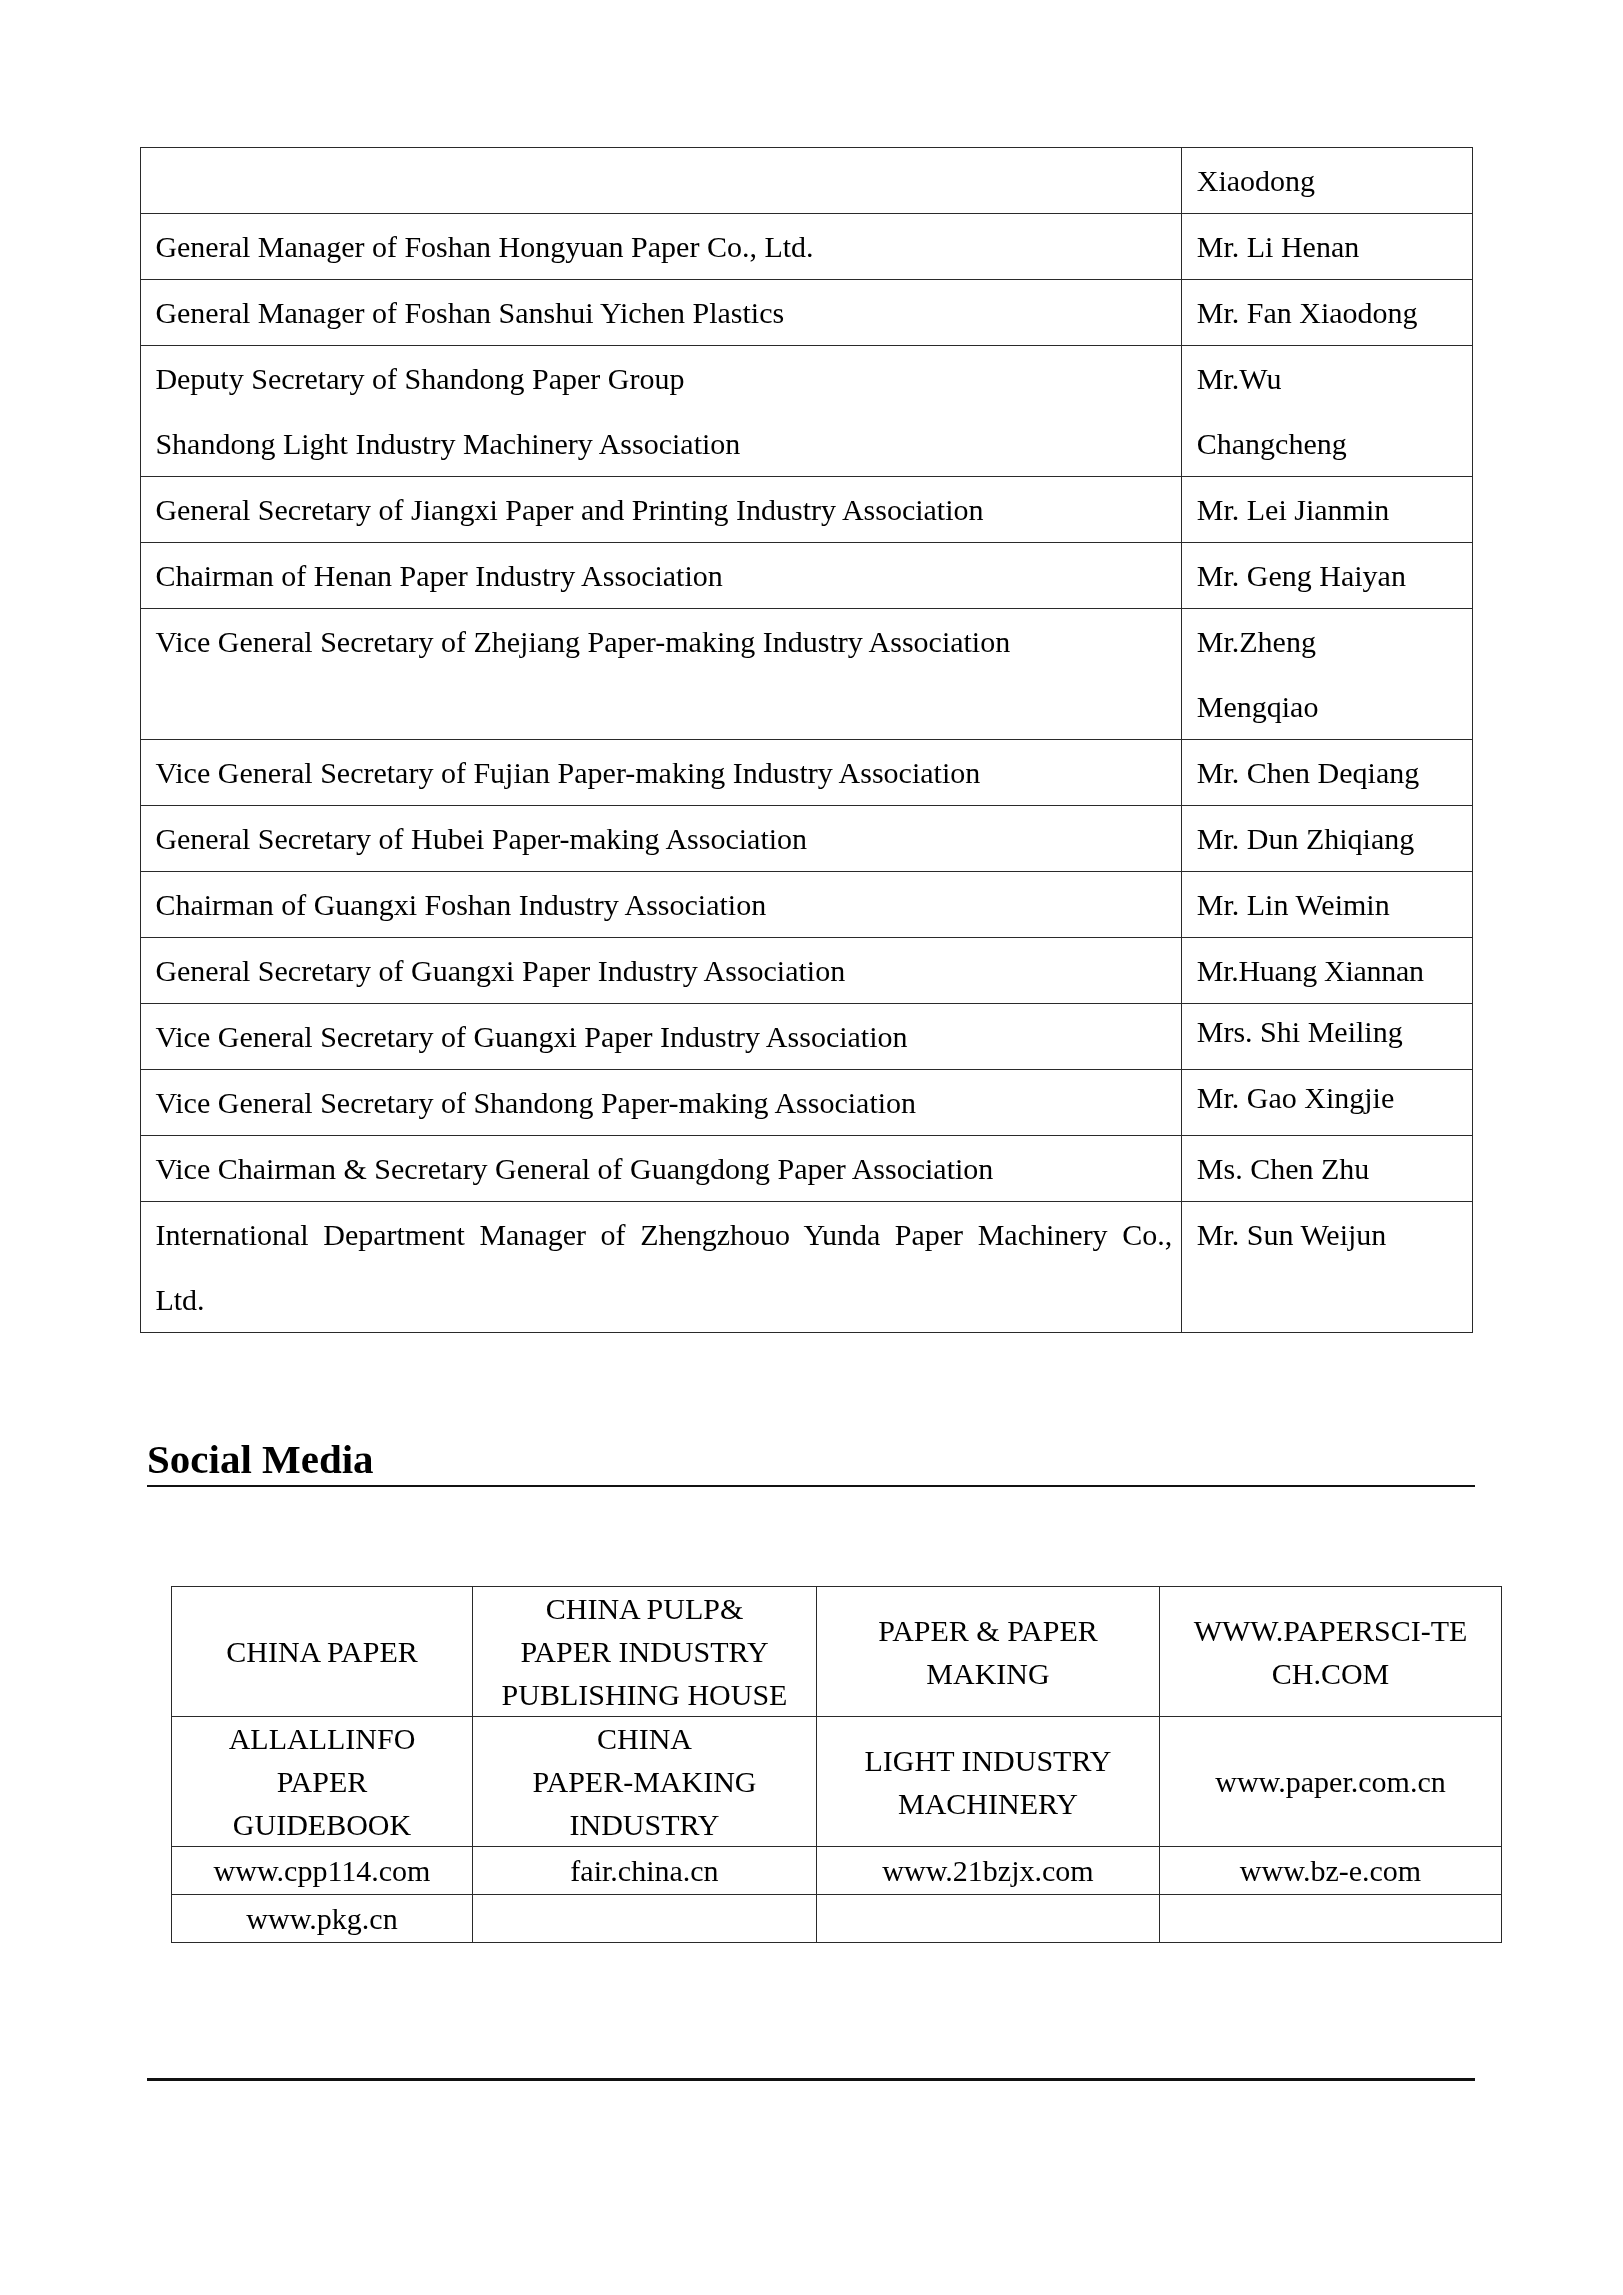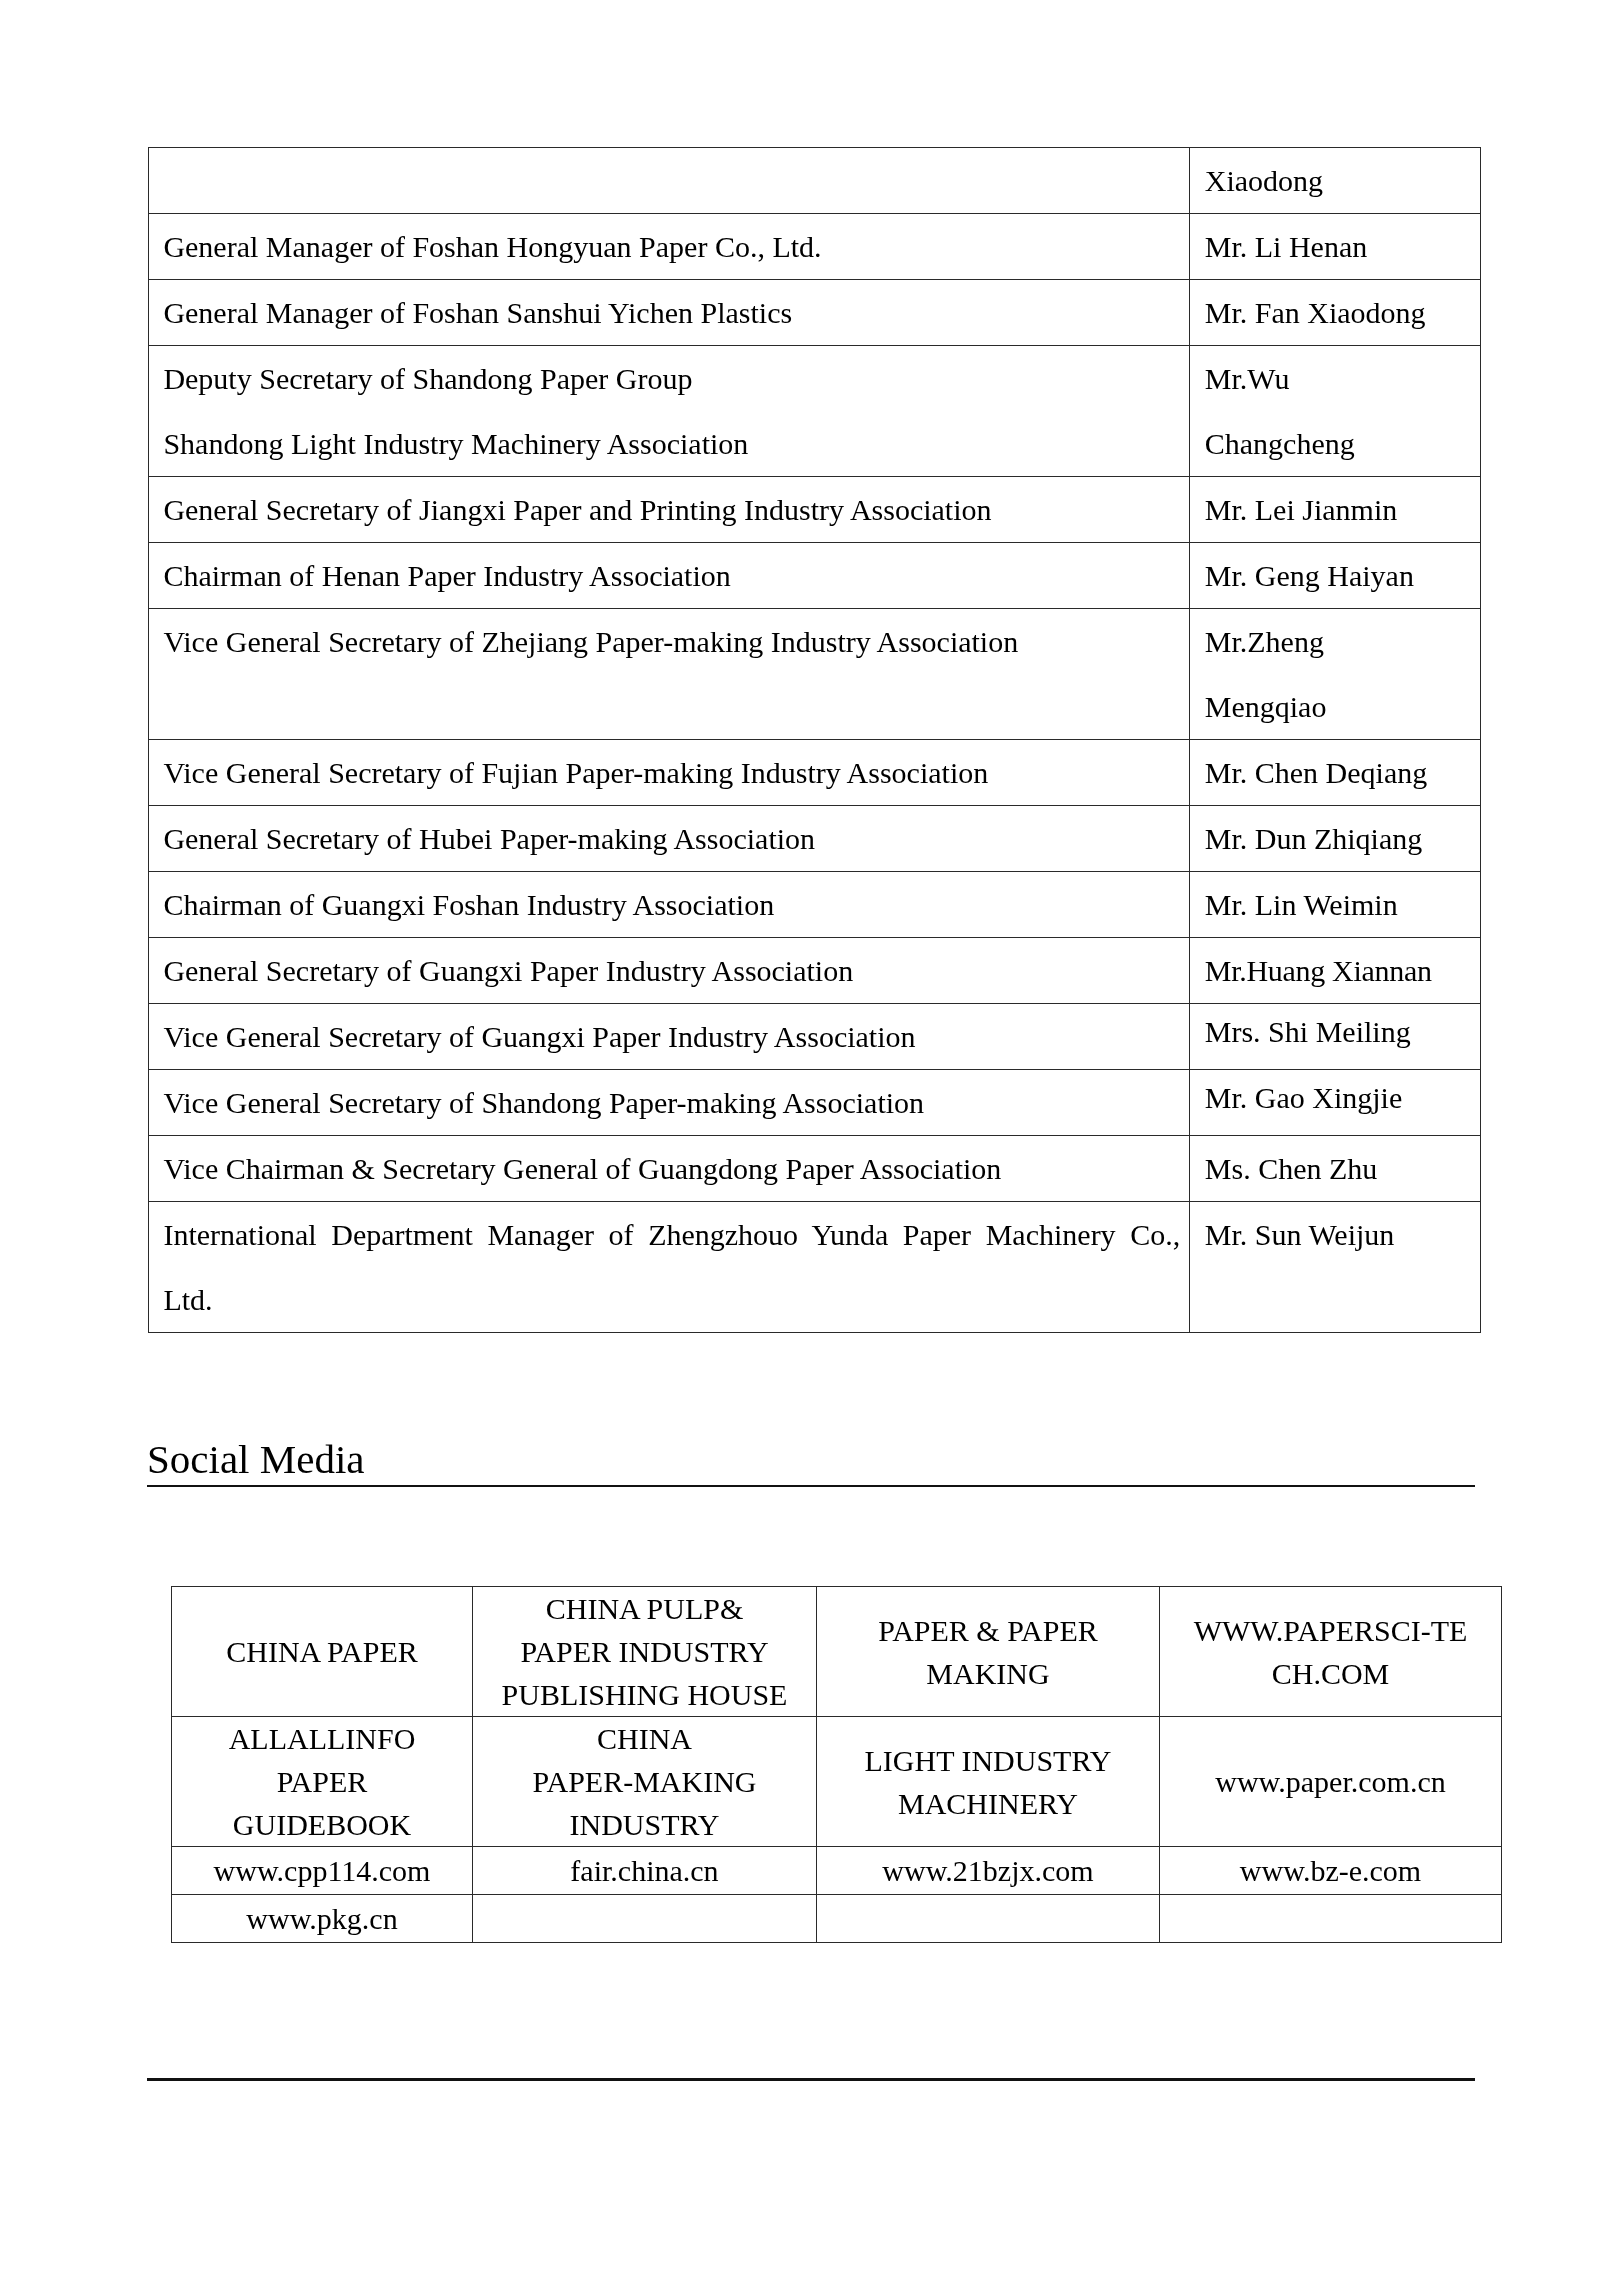--- a/index.html
+++ b/index.html
@@ -1,33 +1,33 @@
 <!DOCTYPE html>
 <html style="font-size:10.5px"><head>
 <meta charset="utf-8">
 <style>
   html, body { margin:0; padding:0; background:#ffffff; }
   body { width:1623px; height:2295px; position:relative; overflow:hidden;
          font-family:"Liberation Serif","DejaVu Serif",serif; color:#000; }
 
   
-  #officials { position:absolute; left:148px; top:147px; width:1331px;
+  #officials { position:absolute; left:140px; top:147px; width:1331px;
                border-collapse:collapse; table-layout:fixed; }
   #officials td { border:1.3px solid #2a2a2a; font-size:30px; line-height:65px;
                   vertical-align:top; padding:0 0 0 14.4px; white-space:nowrap; }
   #officials td.role { width:1026px; }
   #officials td.name { width:275px; }
   #officials td.justify { white-space:normal; text-align:justify; text-align-last:left;
                           padding-right:9.2px; }
   #officials tr.tight td.name { line-height:39px; padding-top:7.9px; }
   #officials tr { height:65px; }
 
   
   #social-heading { position:absolute; left:147px; top:1433px; font-size:41px;
-                    font-weight:normal; margin:0; line-height:52px; }
+                    font-weight:bold; margin:0; line-height:52px; }
   #social-rule { position:absolute; left:147px; top:1485px; width:1328px; height:2px;
                  background:#111; }
 
   
   #social { position:absolute; left:171px; top:1586px; width:1330px;
             border-collapse:collapse; table-layout:fixed; }
   #social td { border:1.3px solid #2a2a2a; font-size:30px; line-height:43px;
                text-align:center; vertical-align:middle; padding:0 3.9px;
                word-break:break-all; }
   #social col.c1 { width:301px; } #social col.c2 { width:344px; }

